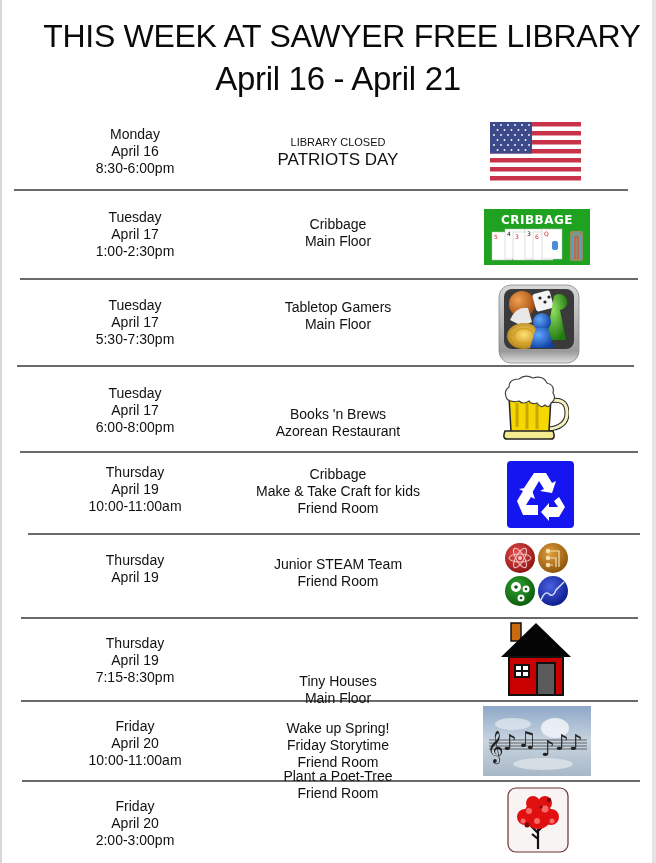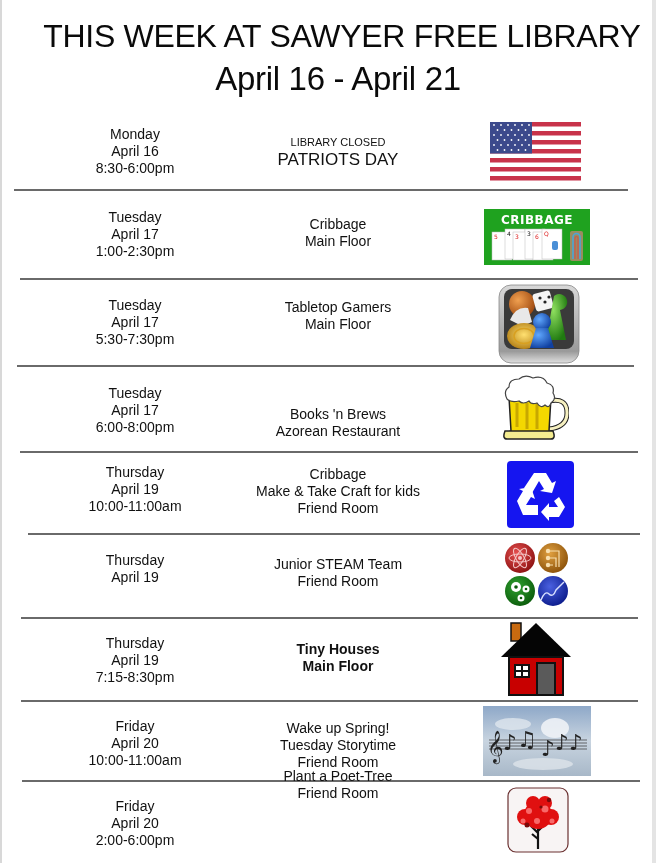--- a/index.html
+++ b/index.html
@@ -295,21 +295,21 @@
     </svg>
   </div>
 </div>
 
 <div class="row" style="top:0;">
   <div class="when" style="top:635px;">
     <span>Thursday</span>
     <span>April 19</span>
     <span>7:15-8:30pm</span>
   </div>
-  <div class="what" style="top:641px;font-weight:bold;">
+  <div class="what" style="top:673px;">
     <span>Tiny Houses</span>
     <span>Main Floor</span>
   </div>
   <div class="icon" style="left:499px;top:621px;">
     <svg width="74" height="76" viewBox="0 0 74 76">
       <rect x="12" y="2" width="10" height="18" fill="#c86a10" stroke="#111" stroke-width="1.5"></rect>
       <path d="M2 36 L37 2 L72 36 Z" fill="#050505"></path>
       <rect x="10" y="36" width="54" height="38" fill="#c80000" stroke="#111" stroke-width="2"></rect>
       <rect x="16" y="44" width="14" height="12" fill="#ffffff" stroke="#111" stroke-width="2"></rect>
       <path d="M23 44 v12 M16 50 h14" stroke="#111" stroke-width="2"></path>
@@ -319,21 +319,21 @@
 </div>
 
 <div class="row" style="top:0;">
   <div class="when" style="top:718px;">
     <span>Friday</span>
     <span>April 20</span>
     <span>10:00-11:00am</span>
   </div>
   <div class="what" style="top:720px;">
     <span>Wake up Spring!</span>
-    <span>Tuesday Storytime</span>
+    <span>Friday Storytime</span>
     <span>Friend Room</span>
   </div>
   <div class="icon" style="left:483px;top:706px;">
     <svg width="108" height="70" viewBox="0 0 108 70">
       <defs>
         <linearGradient id="sky" x1="0" y1="0" x2="0" y2="1">
           <stop offset="0" stop-color="#8ea8c8"></stop>
             <stop offset="0.5" stop-color="#c8d4e0"></stop>
             <stop offset="1" stop-color="#a8b8c8"></stop>
         </linearGradient>
@@ -357,21 +357,21 @@
         <text x="86" y="44">♪</text>
       </g>
     </svg>
   </div>
 </div>
 
 <div class="row" style="top:0;">
   <div class="when" style="top:798px;">
     <span>Friday</span>
     <span>April 20</span>
-    <span>2:00-6:00pm</span>
+    <span>2:00-3:00pm</span>
   </div>
   <div class="what" style="top:768px;">
     <span>Plant a Poet-Tree</span>
     <span>Friend Room</span>
   </div>
   <div class="icon" style="left:507px;top:787px;">
     <svg width="62" height="66" viewBox="0 0 62 66">
       <rect x="1" y="1" width="60" height="64" rx="8" fill="#f8f4f4" stroke="#6a3030" stroke-width="1.2"></rect>
       <path d="M31 62 V36 M31 46 l-8 -8 M31 44 l9 -9 M31 52 l-6 -5" stroke="#111" stroke-width="2.2" fill="none"></path>
       <g fill="#e01010">

